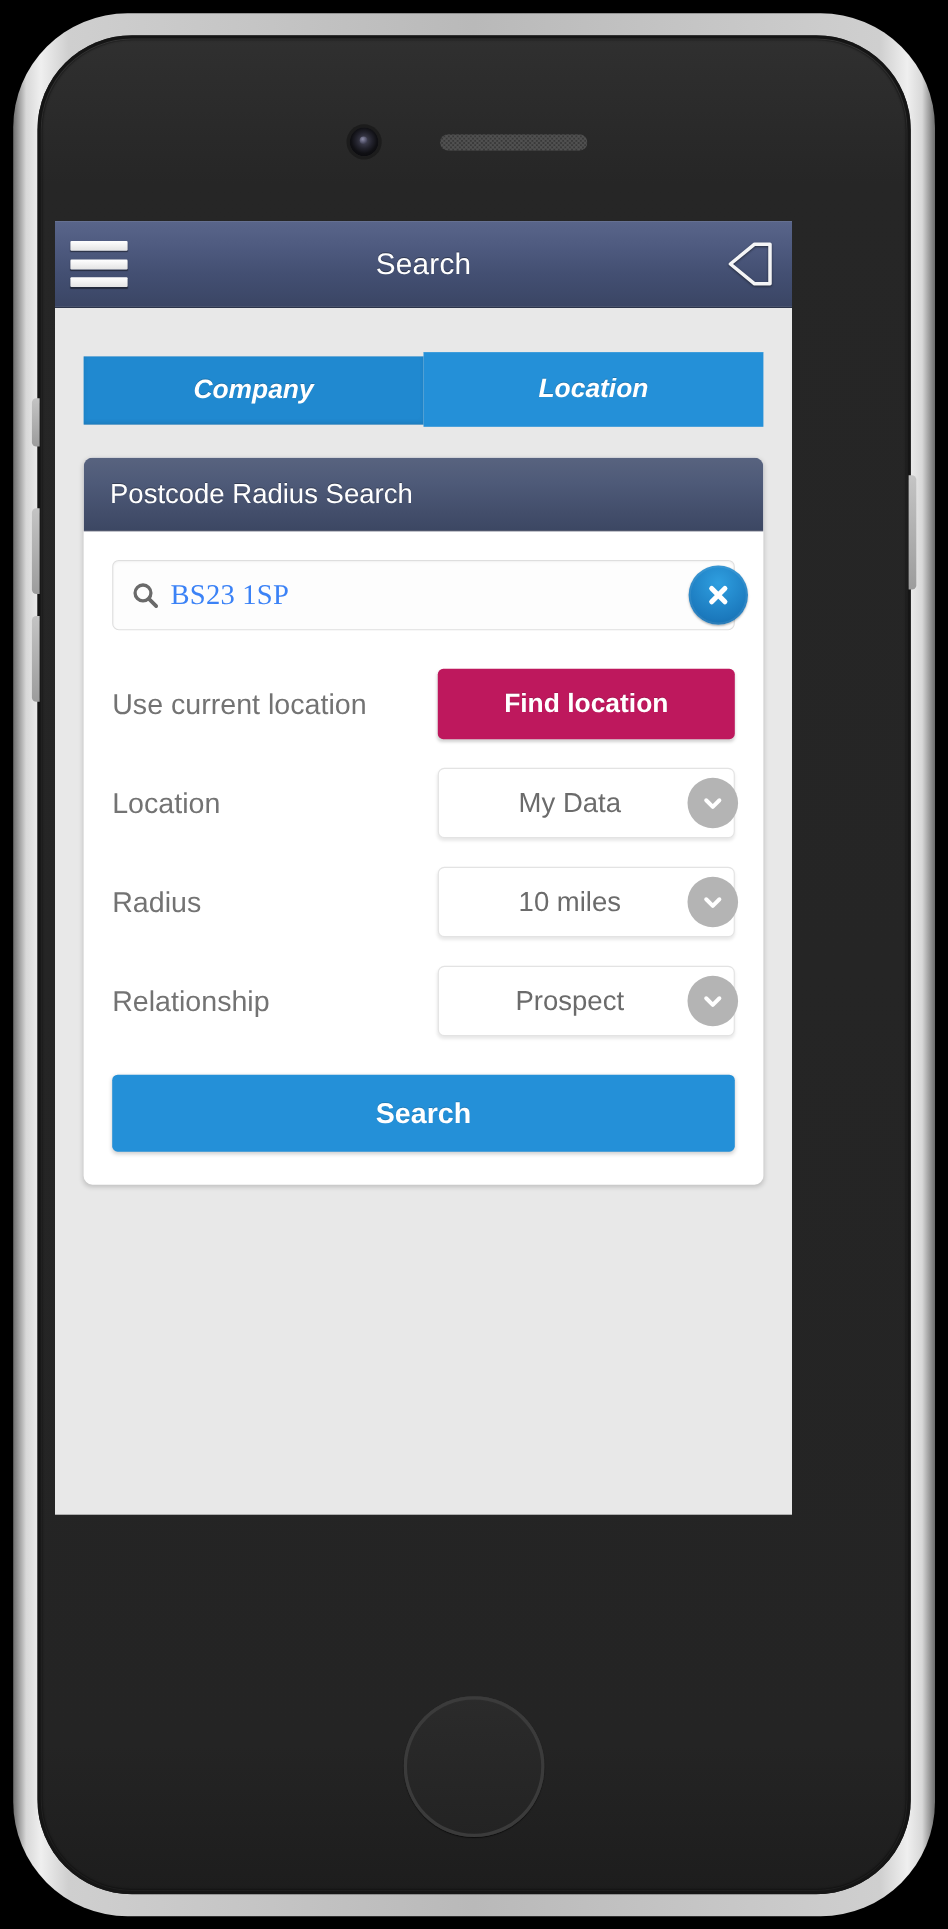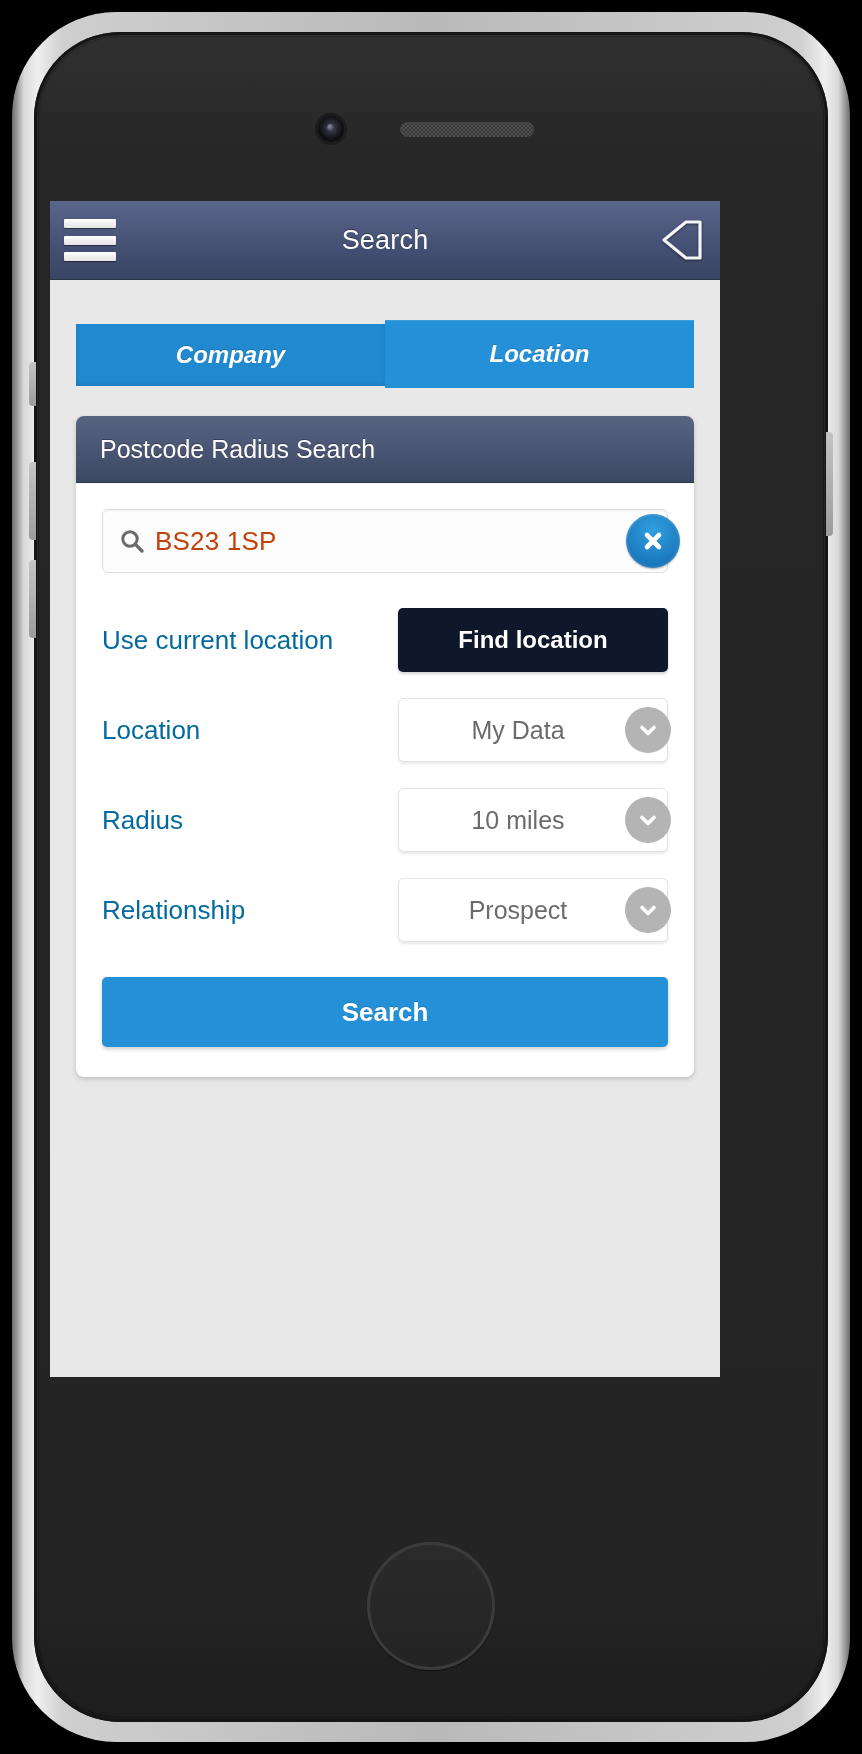--- a/index.html
+++ b/index.html
@@ -248,22 +248,23 @@
     border: 1px solid #dedede;
     border-radius: 6px;
     background: #fdfdfd;
     box-shadow: inset 0 1px 2px rgba(0,0,0,.05);
     padding: 0 60px 0 16px;
     box-sizing: border-box;
   }
   .search-icon { flex: 0 0 auto; margin-right: 10px; display:flex; }
   .search-text {
     font-size: 26px;
-    color: #c2410c;
+    color: #3b82f6;
     letter-spacing: .2px;
+    font-family: Liberation Serif, serif;
   }
   .clear-btn {
     position: absolute;
     right: -12px;
     top: 50%;
     transform: translateY(-50%);
     width: 54px;
     height: 54px;
     border-radius: 50%;
     background: radial-gradient(circle at 50% 30%, #2f9fe0 0%, #1b79bd 70%, #14649f 100%);
@@ -276,34 +277,34 @@
 
   
   .frow {
     display: flex;
     align-items: center;
     justify-content: space-between;
     min-height: 90px;
   }
   .flabel {
     font-size: 26px;
-    color: #0369a1;
+    color: #737373;
     font-weight: 400;
   }
   .fcontrol { width: 270px; flex: 0 0 auto; }
 
   .btn-primary {
     display: flex;
     align-items: center;
     justify-content: center;
     width: 100%;
     height: 64px;
     border: 0;
     border-radius: 5px;
-    background: #0f172a;
+    background: #be185d;
     color: #ffffff;
     font-size: 24px;
     font-weight: bold;
     font-family: inherit;
     cursor: pointer;
     box-shadow: 0 2px 3px rgba(0,0,0,.18);
     text-shadow: 0 -1px 0 rgba(0,0,0,.15);
     box-sizing: border-box;
   }
 

